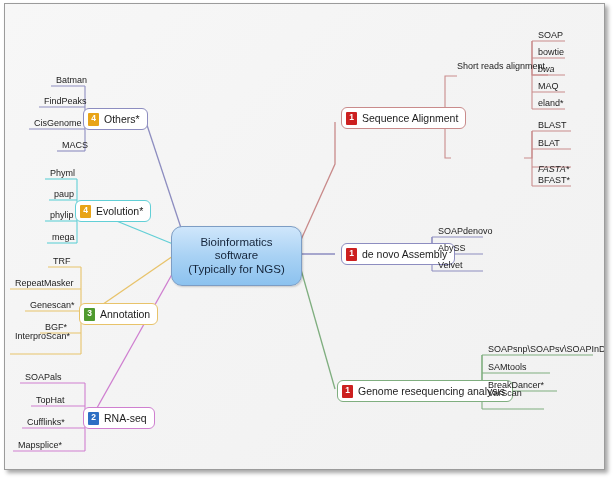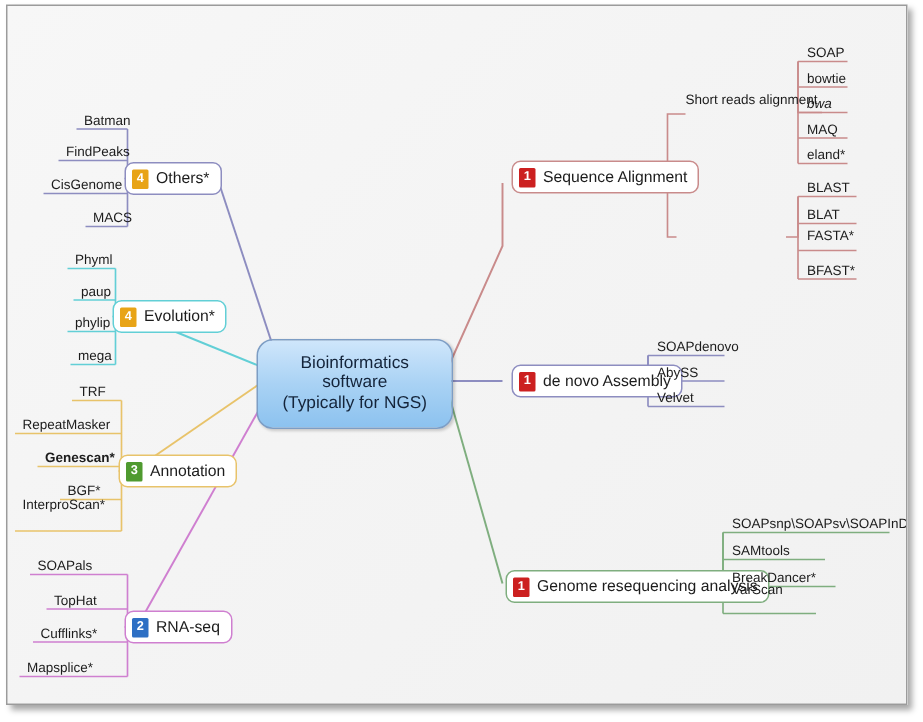--- a/index.html
+++ b/index.html
@@ -204,21 +204,21 @@
     <div class="node leaf plain" style="left:529px;top:90px;">
       <span>eland*</span>
       </div>
 
     <div class="node leaf plain" style="left:529px;top:112px;">
       <span>BLAST</span>
       </div>
     <div class="node leaf plain" style="left:529px;top:130px;">
       <span>BLAT</span>
       </div>
-    <div class="node leaf plain" style="left:529px;top:144px;">
+    <div class="node leaf plain" style="left:529px;top:156px;font-style:italic;">
       <span>FASTA*</span>
       </div>
     <div class="node leaf plain" style="left:529px;top:167px;">
       <span>BFAST*</span>
       </div>
 
     <div class="node branch" style="left:336px;top:239px;border:1px solid #8d8dc0;">
       <span class="badge red">1</span>
       <span class="label">de novo Assembly</span>
     </div>
@@ -269,21 +269,21 @@
     <div class="node branch" style="left:74px;top:299px;border:1px solid #e8c36a;">
       <span class="badge green">3</span>
       <span class="label">Annotation</span>
     </div>
     <div class="node leaf plain" style="left:44px;top:248px;">
       <span>TRF</span>
       </div>
     <div class="node leaf plain" style="left:6px;top:270px;">
       <span>RepeatMasker</span>
       </div>
-    <div class="node leaf plain" style="left:21px;top:292px;font-weight:bold;">
+    <div class="node leaf plain" style="left:21px;top:292px;">
       <span>Genescan*</span>
       </div>
     <div class="node leaf plain" style="left:36px;top:314px;">
       <span>BGF*</span>
       </div>
     <div class="node leaf plain" style="left:6px;top:323px;">
       <span>InterproScan*</span>
       </div>
 
     <div class="node branch" style="left:70px;top:196px;border:1px solid #62cfd6;">

